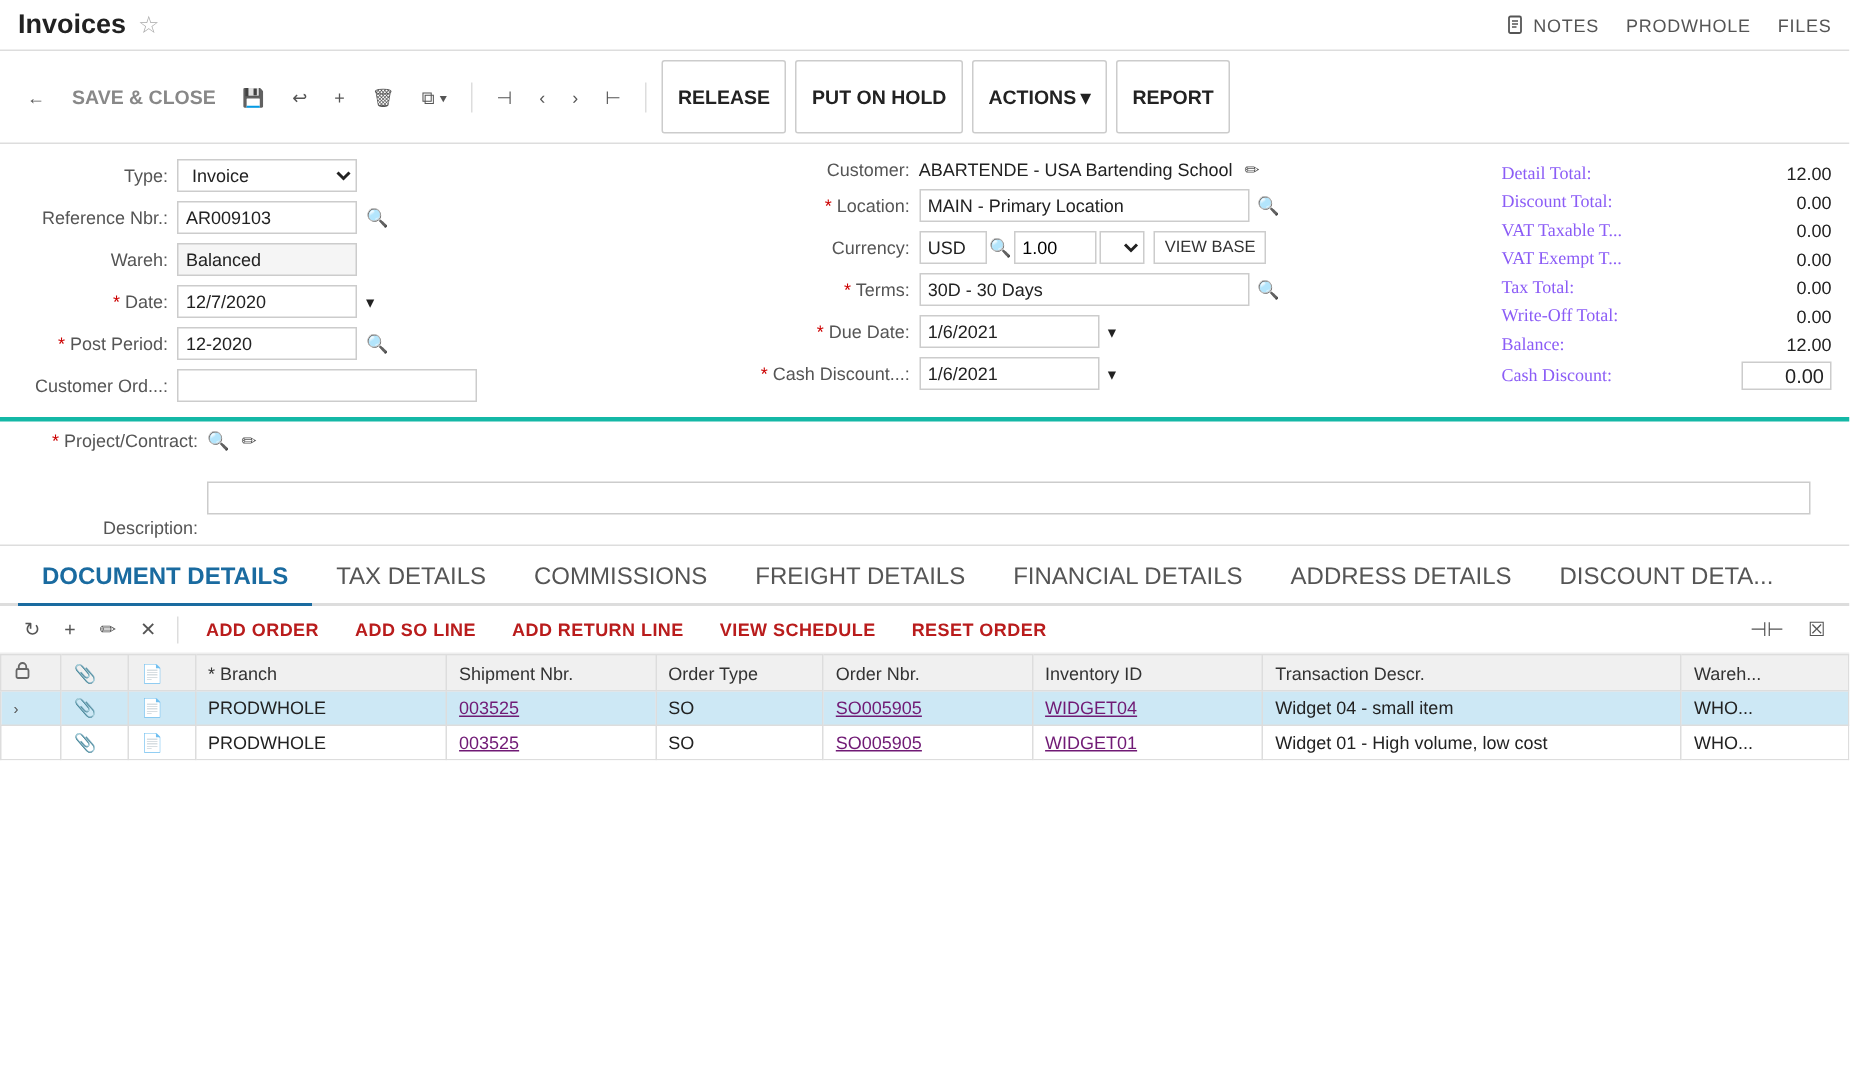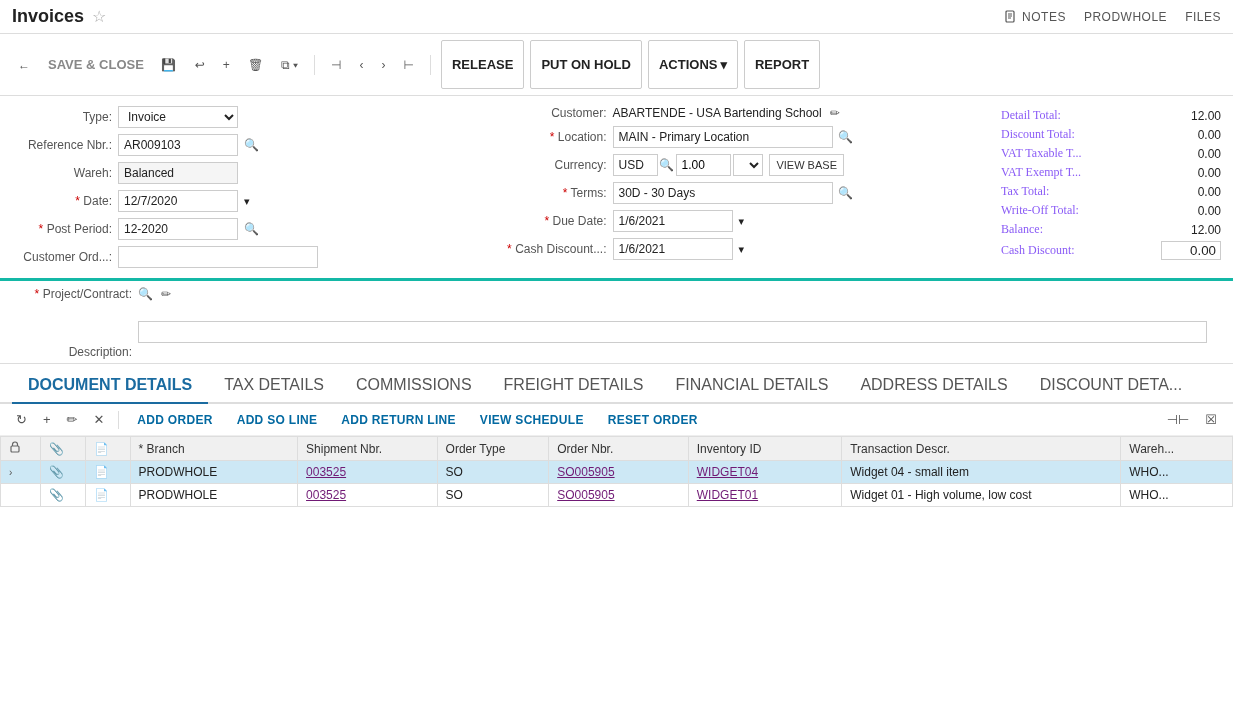--- a/index.html
+++ b/index.html
@@ -70,21 +70,21 @@
 
     .table-toolbar {
       display: flex; align-items: center; gap: 8px; padding: 6px 12px;
       border-bottom: 1px solid #eee;
     }
     .tbar-btn {
       cursor: pointer; color: #555; font-size: 13px; padding: 2px 4px;
       border: none; background: none; display: flex; align-items: center;
     }
     .tbar-label {
-      font-size: 12px; font-weight: bold; color: #0369a1; cursor: pointer; padding: 2px 8px;
+      font-size: 12px; font-weight: bold; color: #b91c1c; cursor: pointer; padding: 2px 8px;
       border: none; background: none; letter-spacing: 0.3px;
     }
     .tbar-sep { width: 1px; height: 18px; background: #ddd; margin: 0 2px; }
 
     .data-table { width: 100%; border-collapse: collapse; font-size: 12px; }
     .data-table th {
       background: #f0f0f0; border: 1px solid #ddd; padding: 4px 8px;
       text-align: left; font-weight: normal; color: #333; white-space: nowrap;
     }
     .data-table td {

